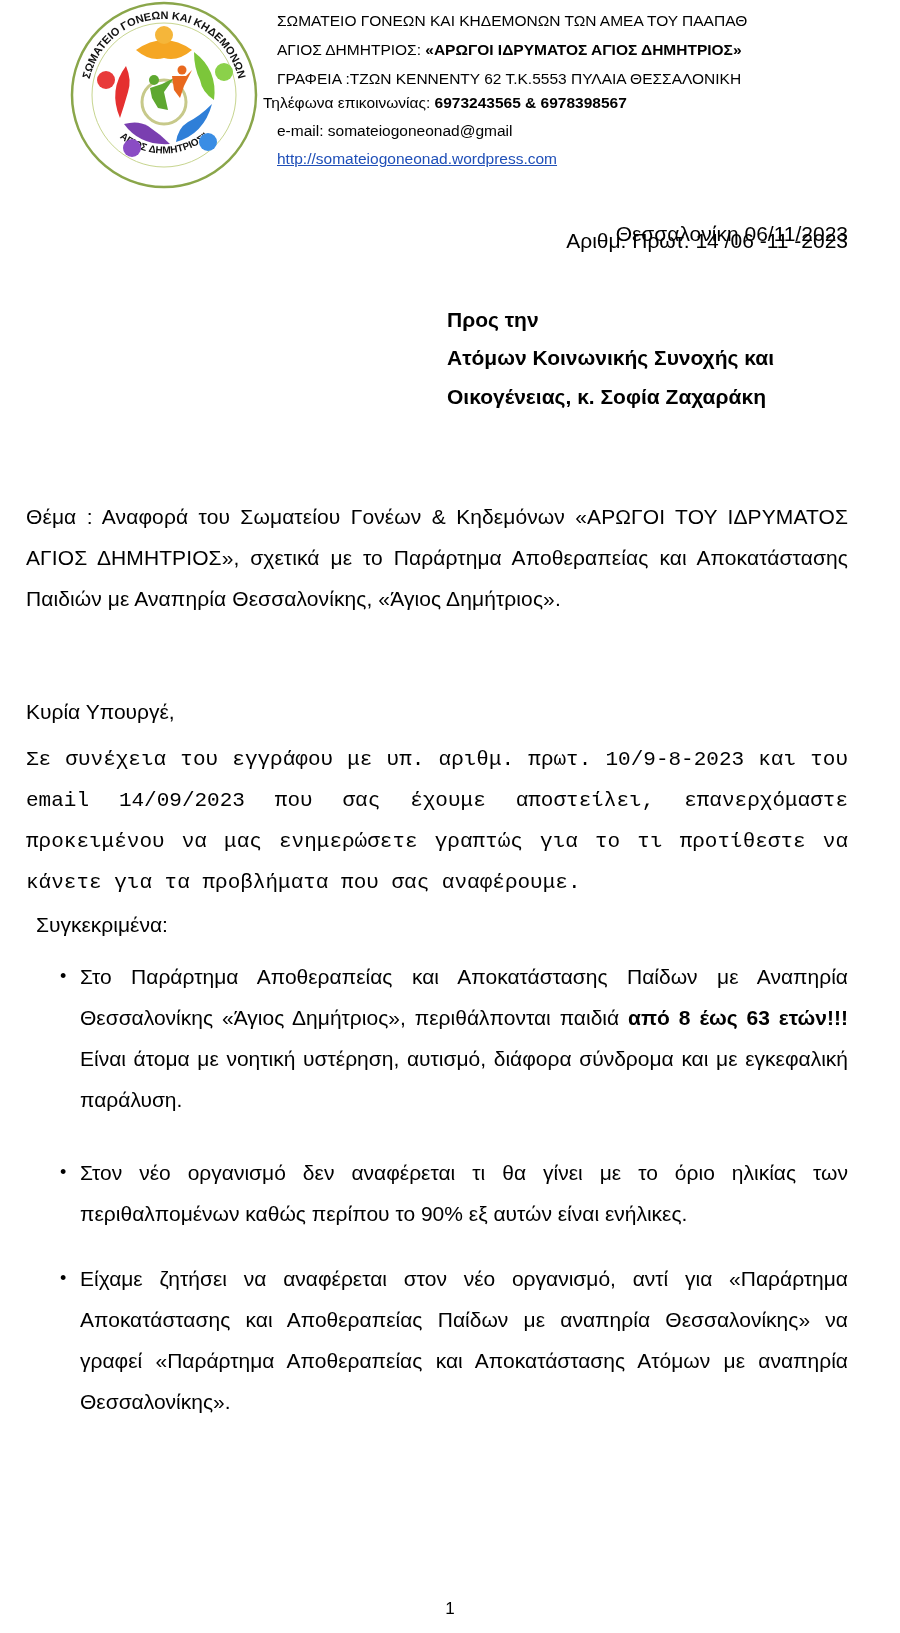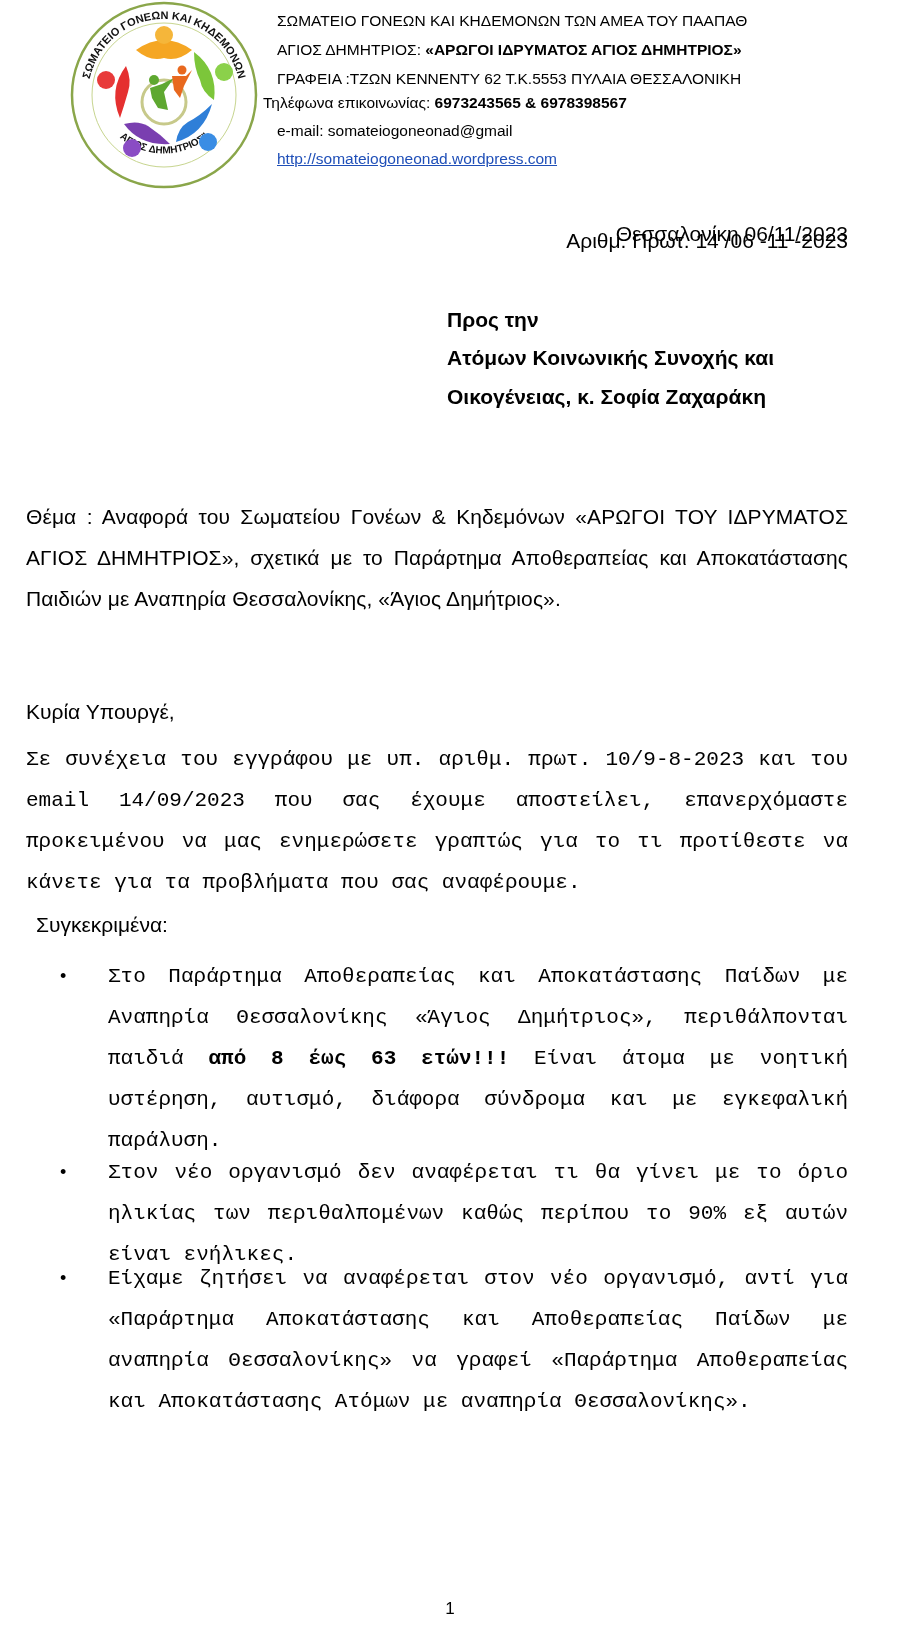--- a/index.html
+++ b/index.html
@@ -22,21 +22,21 @@
     .recip { left: 447px; font-size: 21px; font-weight: bold; white-space: nowrap; line-height: 26px; }
 
     
     .para { left: 26px; width: 822px; font-size: 21px; line-height: 41px; text-align: justify; text-align-last: left; }
     .subject { font-weight: normal; font-family: "Liberation Sans Narrow", "Liberation Sans", sans-serif; letter-spacing: 0.1px; }
     .plain { font-size: 21px; line-height: 26px; white-space: nowrap; }
 
     
     .bullet-item { left: 60px; width: 788px; font-size: 21px; line-height: 41px; }
     .bullet-dot { position: absolute; left: 0; top: 0; width: 36px; font-size: 18px; }
-    .bullet-text { margin-left: 48px; text-align: justify; text-align-last: left; font-family: Liberation Mono, monospace; }
+    .bullet-text { margin-left: 20px; text-align: justify; text-align-last: left; }
 
     .page-num { left: 0; width: 900px; text-align: center; font-size: 17px; top: 1599px; }
   </style>
 </head>
 <body>
 
 <div id="logo" class="abs">
   <svg width="196" height="190" viewBox="0 0 196 190">
     <defs>
       <path id="ringTop" d="M 22 95 A 76 76 0 0 1 174 95"></path>

